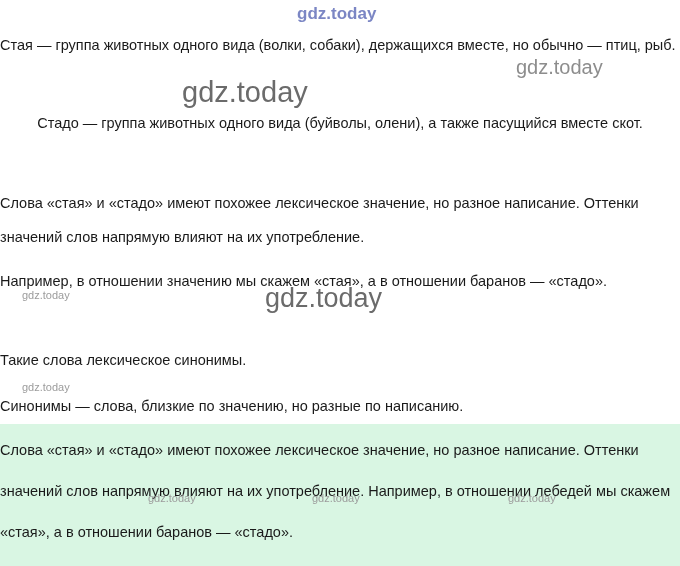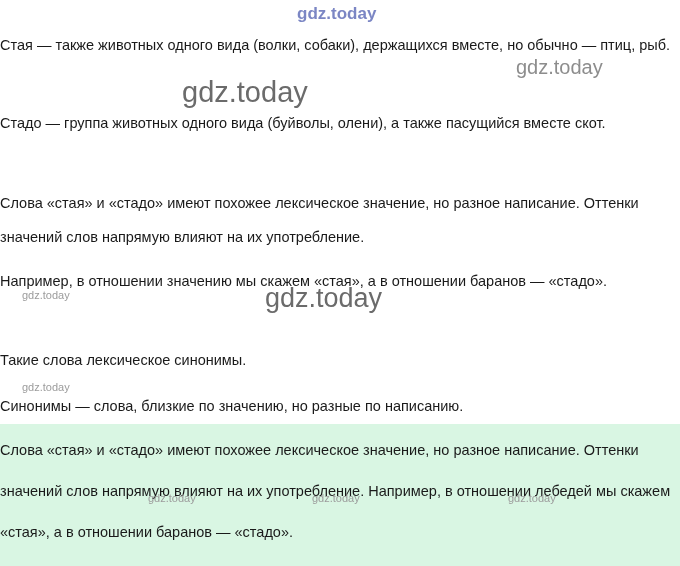--- a/index.html
+++ b/index.html
@@ -23,21 +23,21 @@
   .para {
     position: absolute;
     font-size: 14.5px;
     line-height: 34px;
     color: #1a1a1a;
     white-space: pre-wrap;
     left: 0;
     width: 680px;
   }
   .p1 { top: 28px; }
-  .p2 { top: 106px; }
+  .p2 { top: 106px; text-align: center; }
   .p3 { top: 186px; }
   .p4 { top: 264px; }
   .p5 { top: 343px; }
   .p6 { top: 389px; }
 
   .highlight-box {
     position: absolute;
     left: 0;
     top: 424px;
     width: 680px;
@@ -76,21 +76,21 @@
   .wm-9 { left: 312px; top: 492px; font-size: 11px; color:#9c9c9c; }
   .wm-10{ left: 508px; top: 492px; font-size: 11px; color:#9c9c9c; }
 </style>
 </head>
 <body>
 
 <div class="page">
 
   <div class="highlight-box"></div>
 
-  <div class="para p1">Стая — также животных одного вида (волки, собаки), держащихся вместе, но обычно — птиц, рыб.</div>
+  <div class="para p1">Стая — группа животных одного вида (волки, собаки), держащихся вместе, но обычно — птиц, рыб.</div>
   <div class="para p2">Стадо — группа животных одного вида (буйволы, олени), а также пасущийся вместе скот.</div>
   <div class="para p3">Слова «стая» и «стадо» имеют похожее лексическое значение, но разное написание. Оттенки значений слов напрямую влияют на их употребление.</div>
   <div class="para p4">Например, в отношении значению мы скажем «стая», а в отношении баранов — «стадо».</div>
   <div class="para p5">Такие слова лексическое синонимы.</div>
   <div class="para p6">Синонимы — слова, близкие по значению, но разные по написанию.</div>
 
   <div class="highlight-text">Слова «стая» и «стадо» имеют похожее лексическое значение, но разное написание. Оттенки значений слов напрямую влияют на их употребление. Например, в отношении лебедей мы скажем «стая», а в отношении баранов — «стадо».</div>
 
   <div class="wm wm-1">gdz.today</div>
   <div class="wm wm-2">gdz.today</div>

